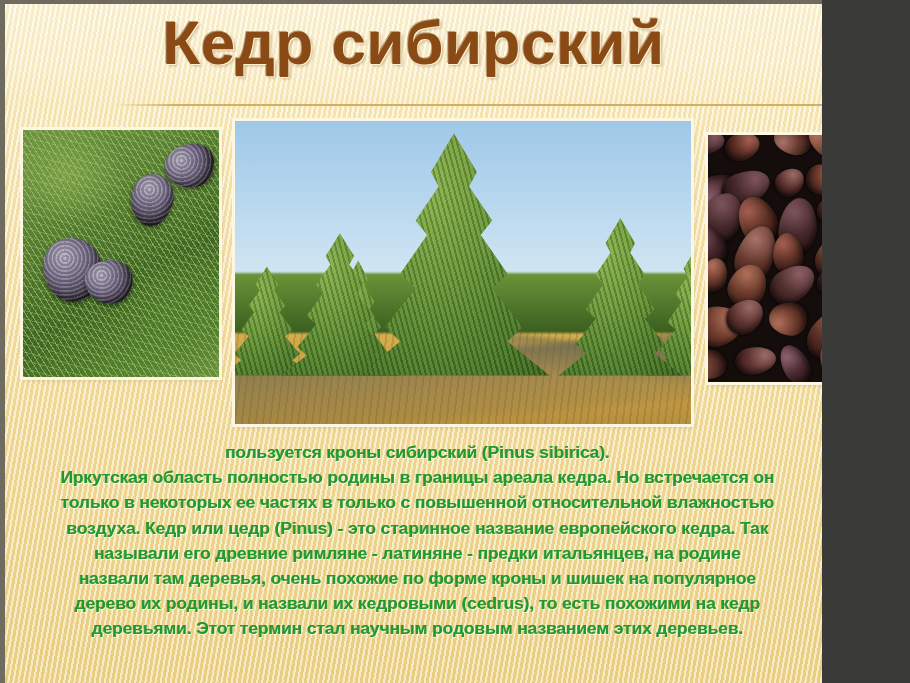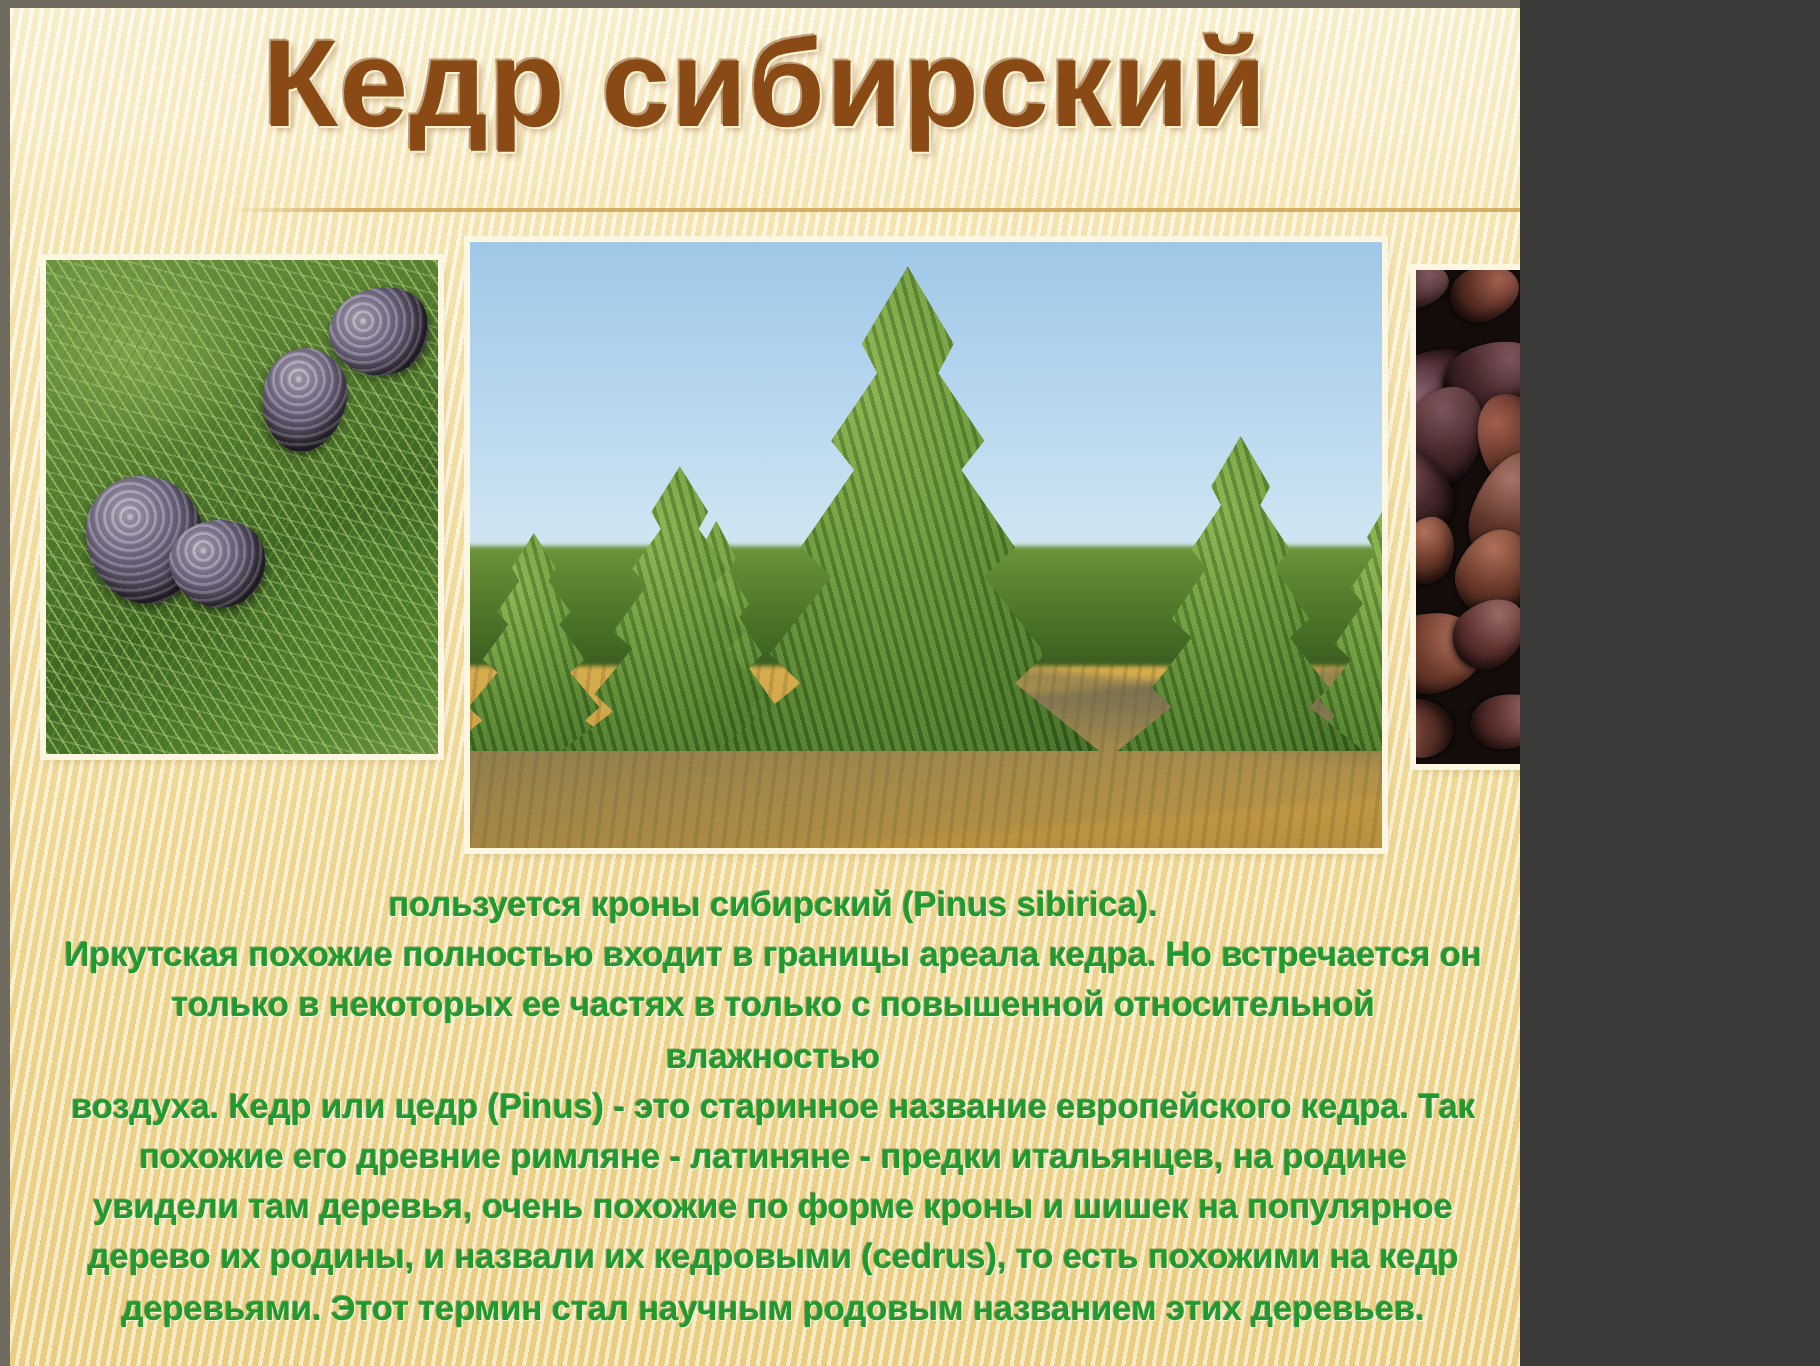--- a/index.html
+++ b/index.html
@@ -11,21 +11,21 @@
   body {
     width: 910px;
     height: 683px;
     overflow: hidden;
     font-family: "Liberation Sans", sans-serif;
   }
 
   
   .slide {
     position: relative;
-    width: 760px;
+    width: 822px;
     height: 683px;
     box-sizing: border-box;
     border-left: 5px solid #6f6b5e;
     border-top: 4px solid #6f6b5e;
     background:
       repeating-linear-gradient(
         100deg,
         rgba(255,255,255,0.55) 0px,
         rgba(255,255,255,0.55) 2px,
         rgba(222,191,118,0.22) 2px,
@@ -329,22 +329,22 @@
           <div class="nut" style="width: 27.1106px; height: 41.0112px; left: 16.9509%; top: 82.818%; transform: rotate(81.5deg); background: radial-gradient(circle at 36% 26%, rgb(154, 106, 102) 0%, rgb(94, 51, 48) 48%, rgb(45, 21, 19) 100%);"></div>
           <div class="nut" style="width: 25.5482px; height: 40.609px; left: 36.9543%; top: 84.6911%; transform: rotate(-27.9deg); background: radial-gradient(circle at 36% 26%, rgb(138, 98, 112) 0%, rgb(77, 44, 51) 48%, rgb(35, 16, 15) 100%);"></div>
           <div class="nut" style="width: 37.086px; height: 44.1127px; left: 56.2086%; top: 81.9089%; transform: rotate(-20.3deg); background: radial-gradient(circle at 36% 26%, rgb(139, 95, 100) 0%, rgb(81, 48, 47) 48%, rgb(38, 17, 15) 100%);"></div>
           <div class="nut" style="width: 31.0218px; height: 40.1087px; left: 77.6818%; top: 80.2963%; transform: rotate(-52deg); background: radial-gradient(circle at 36% 26%, rgb(125, 85, 92) 0%, rgb(70, 40, 43) 48%, rgb(31, 15, 16) 100%);"></div>
         </div>
     </div>
   </div>
 
   <div class="bodytext">
     <p>пользуется кроны сибирский (Pinus sibirica).</p>
-    <p>Иркутская похожие полностью входит в границы ареала кедра. Но встречается он</p>
+    <p>Иркутская область полностью родины в границы ареала кедра. Но встречается он</p>
     <p>только в некоторых ее частях в только с повышенной относительной влажностью</p>
     <p>воздуха. Кедр или цедр (Pinus) - это старинное название европейского кедра. Так</p>
-    <p>похожие его древние римляне - латиняне - предки итальянцев, на родине</p>
-    <p>увидели там деревья, очень похожие по форме кроны и шишек на популярное</p>
+    <p>называли его древние римляне - латиняне - предки итальянцев, на родине</p>
+    <p>назвали там деревья, очень похожие по форме кроны и шишек на популярное</p>
     <p>дерево их родины, и назвали их кедровыми (cedrus), то есть похожими на кедр</p>
     <p>деревьями. Этот термин стал научным родовым названием этих деревьев.</p>
   </div>
 
 </div>
 
 </body></html>

